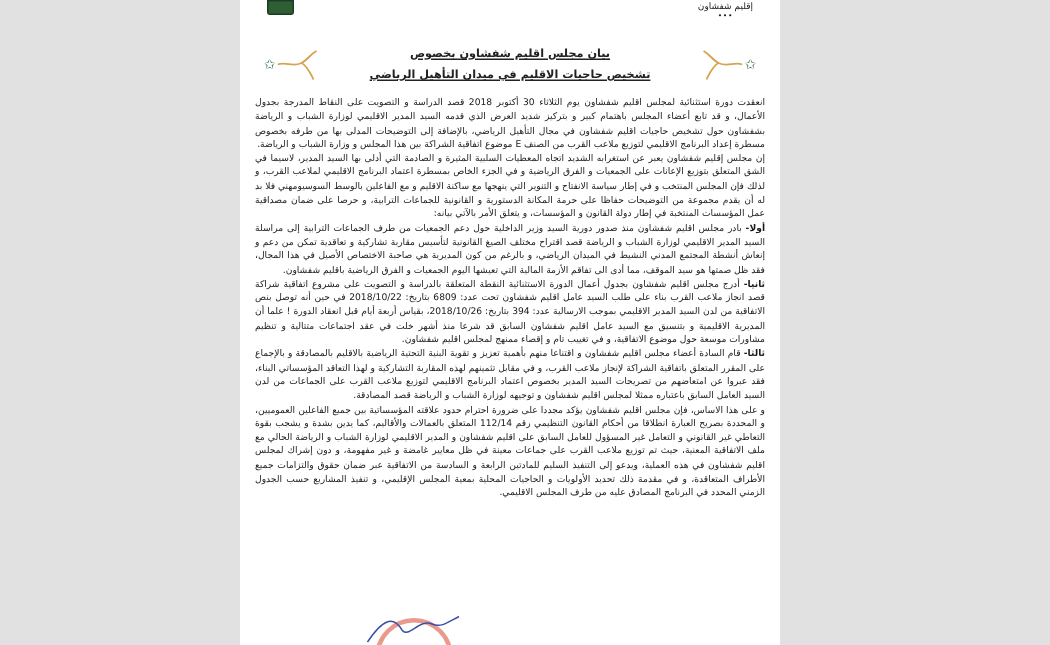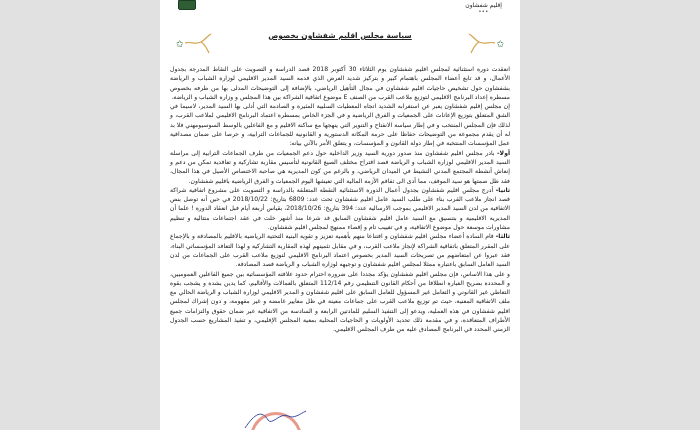--- a/index.html
+++ b/index.html
@@ -79,21 +79,22 @@
   <div class="orn orn-right">
     <span class="curl">
       <svg width="30" height="22" viewBox="0 0 30 22">
         <path d="M30 10 C24 8, 20 12, 14 9 C10 7, 8 3, 4 1 M14 9 C10 11, 8 16, 6 20" stroke="#d4a550" stroke-width="1.2" fill="none"></path>
       </svg>
     </span>
     <span class="star">✩</span>
   </div>
 
   <div class="title-block">
-    <span class="title-line">سياسة مجلس اقليم شفشاون بخصوص</span>
+    <span class="title-line">بيان مجلس اقليم شفشاون بخصوص</span>
+    <span class="title-line">تشخيص حاجيات الاقليم في ميدان التأهيل الرياضي</span>
   </div>
 
   <div class="body-text">
     <p>انعقدت دورة استثنائية لمجلس اقليم شفشاون يوم الثلاثاء 30 أكتوبر 2018 قصد الدراسة و التصويت على النقاط المدرجة بجدول الأعمال، و قد تابع أعضاء المجلس باهتمام كبير و بتركيز شديد العرض الذي قدمه السيد المدير الاقليمي لوزارة الشباب و الرياضة بشفشاون حول تشخيص حاجيات اقليم شفشاون في مجال التأهيل الرياضي، بالإضافة إلى التوضيحات المدلى بها من طرفه بخصوص مسطرة إعداد البرنامج الاقليمي لتوزيع ملاعب القرب من الصنف E موضوع اتفاقية الشراكة بين هذا المجلس و وزارة الشباب و الرياضة.</p>
     <p>إن مجلس إقليم شفشاون يعبر عن استغرابه الشديد اتجاه المعطيات السلبية المثيرة و الصادمة التي أدلى بها السيد المدير، لاسيما في الشق المتعلق بتوزيع الإعانات على الجمعيات و الفرق الرياضية و في الجزء الخاص بمسطرة اعتماد البرنامج الاقليمي لملاعب القرب، و لذلك فإن المجلس المنتخب و في إطار سياسة الانفتاح و التنوير التي ينهجها مع ساكنة الاقليم و مع الفاعلين بالوسط السوسيومهني فلا بد له أن يقدم مجموعة من التوضيحات حفاظا على حرمة المكانة الدستورية و القانونية للجماعات الترابية، و حرصا على ضمان مصداقية عمل المؤسسات المنتخبة في إطار دولة القانون و المؤسسات، و يتعلق الأمر بالآتي بيانه:</p>
     <p>
       <b>أولا-</b>
       <span>بادر مجلس اقليم شفشاون منذ صدور دورية السيد وزير الداخلية حول دعم الجمعيات من طرف الجماعات الترابية إلى مراسلة السيد المدير الاقليمي لوزارة الشباب و الرياضة قصد اقتراح مختلف الصيغ القانونية لتأسيس مقاربة تشاركية و تعاقدية تمكن من دعم و إنعاش أنشطة المجتمع المدني النشيط في الميدان الرياضي، و بالرغم من كون المديرية هي صاحبة الاختصاص الأصيل في هذا المجال، فقد ظل صمتها هو سيد الموقف، مما أدى الى تفاقم الأزمة المالية التي تعيشها اليوم الجمعيات و الفرق الرياضية باقليم شفشاون.</span>
     </p>
     <p>

